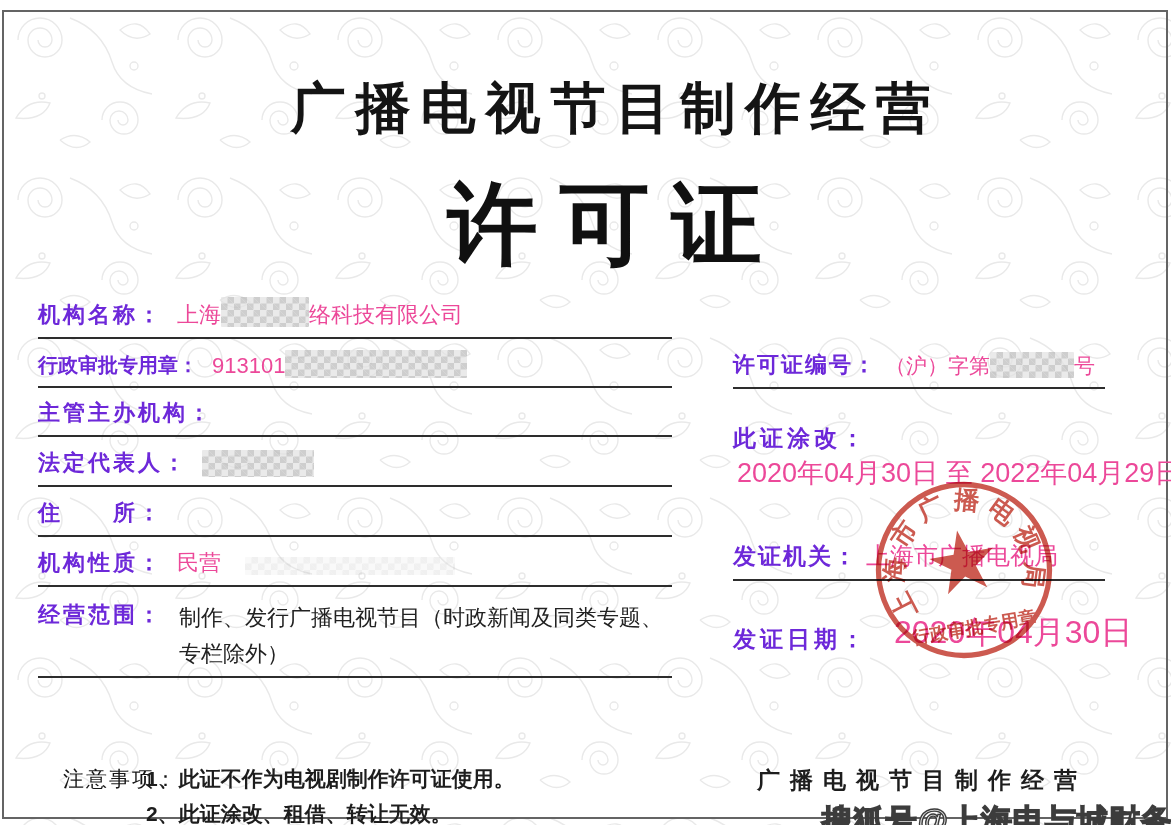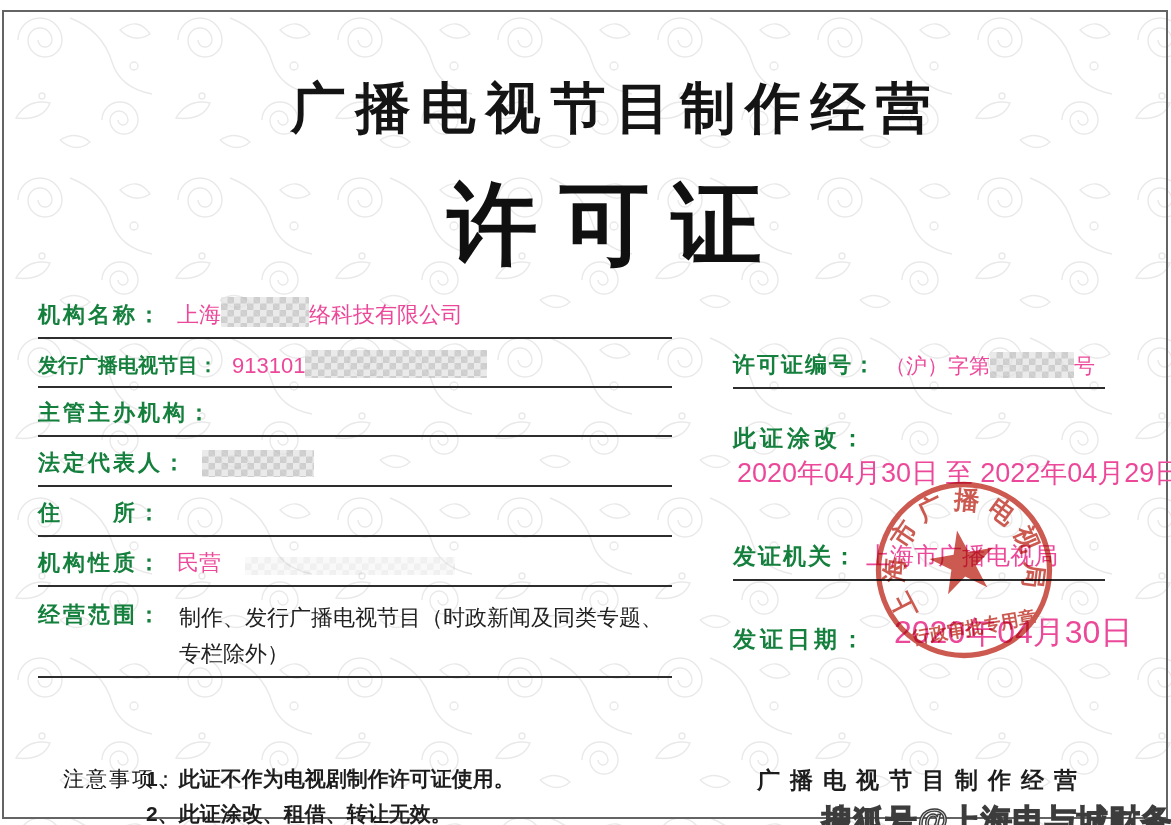--- a/index.html
+++ b/index.html
@@ -23,21 +23,21 @@
     text-align:center;font-size:90px;font-weight:900;letter-spacing:22px;color:#101010;
     white-space:nowrap;
   }
   .f{
     position:absolute;display:flex;align-items:flex-end;box-sizing:border-box;
     border-bottom:2px solid #2d2d2d;padding-bottom:7px;
   }
   .f.noline{border-bottom:none;}
   .lrow{left:38px;width:634px;}
   .rrow{left:733px;width:372px;}
-  .lb{font-weight:bold;font-size:22px;letter-spacing:3px;white-space:nowrap;color:#15803d;}
+  .lb{font-weight:bold;font-size:22px;letter-spacing:3px;white-space:nowrap;color:#6d28d9;}
   .lb.small{font-size:20px;letter-spacing:0;}
   .val{font-size:22px;margin-left:14px;white-space:nowrap;color:#ec4899;}
   .val-wrap{font-size:22px;margin-left:16px;white-space:normal;width:492px;line-height:36px;color:#222;}
   .mz{
     display:inline-block;vertical-align:-5px;border-radius:1px;
     background-image:
       linear-gradient(45deg,#b9b9b9 25%,transparent 25%,transparent 75%,#b9b9b9 75%),
       linear-gradient(45deg,#b9b9b9 25%,#e2e2e2 25%,#e2e2e2 75%,#b9b9b9 75%);
     background-size:13px 13px;background-position:0 0,6.5px 6.5px;opacity:.7;
   }
@@ -89,21 +89,21 @@
 
     <div class="title1">广播电视节目制作经营</div>
     <div class="title2">许可证</div>
 
     <div class="f lrow" style="top:283px;height:40px">
       <span class="lb">机构名称：</span>
       <span class="val"><span>上海</span><span class="mz" style="width:88px;height:30px"></span><span>络科技有限公司</span></span>
     </div>
 
     <div class="f lrow" style="top:332px;height:40px">
-      <span class="lb small">发行广播电视节目：</span>
+      <span class="lb small">行政审批专用章：</span>
       <span class="val"><span>913101</span><span class="mz" style="width:182px;height:28px"></span></span>
     </div>
 
     <div class="f lrow" style="top:381px;height:40px">
       <span class="lb">主管主办机构：</span>
       <span class="val"></span>
     </div>
 
     <div class="f lrow" style="top:431px;height:40px">
       <span class="lb">法定代表人：</span>

